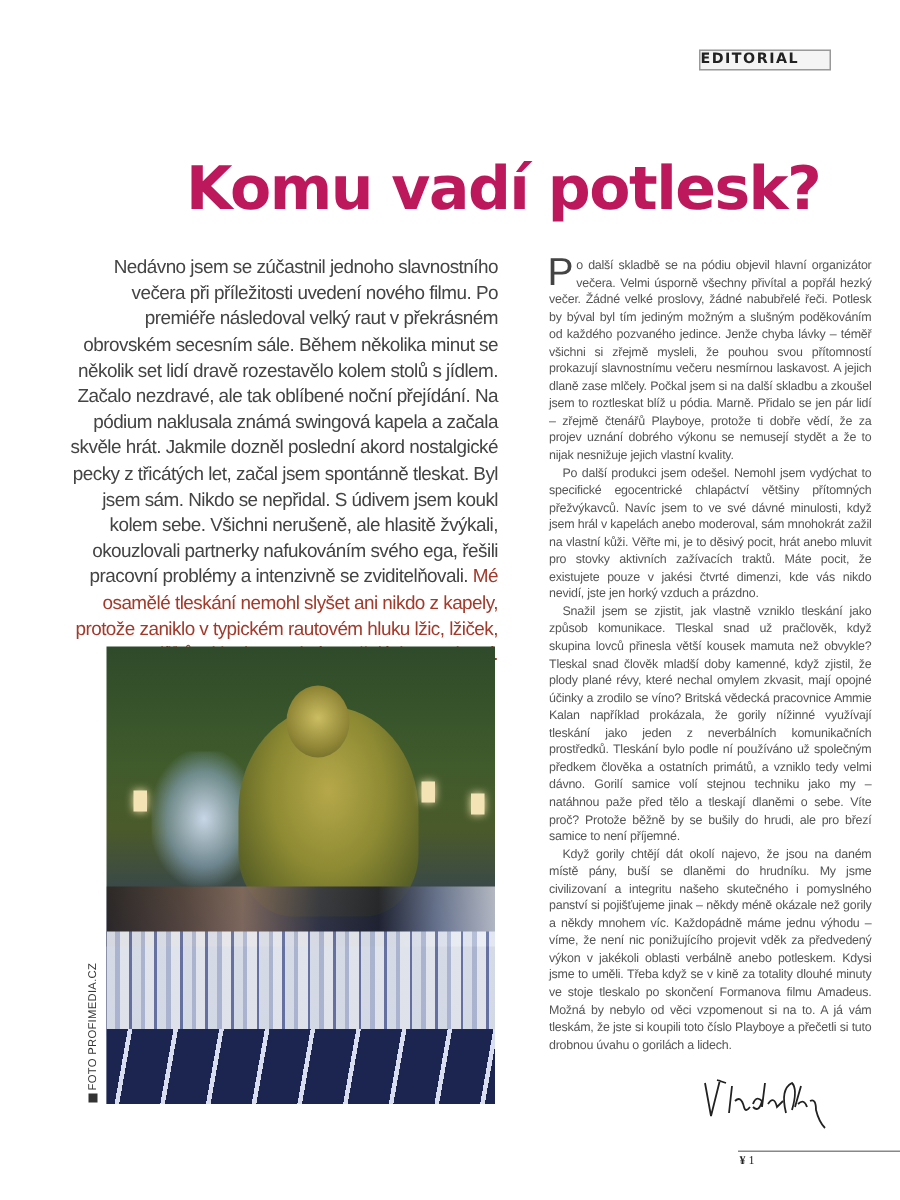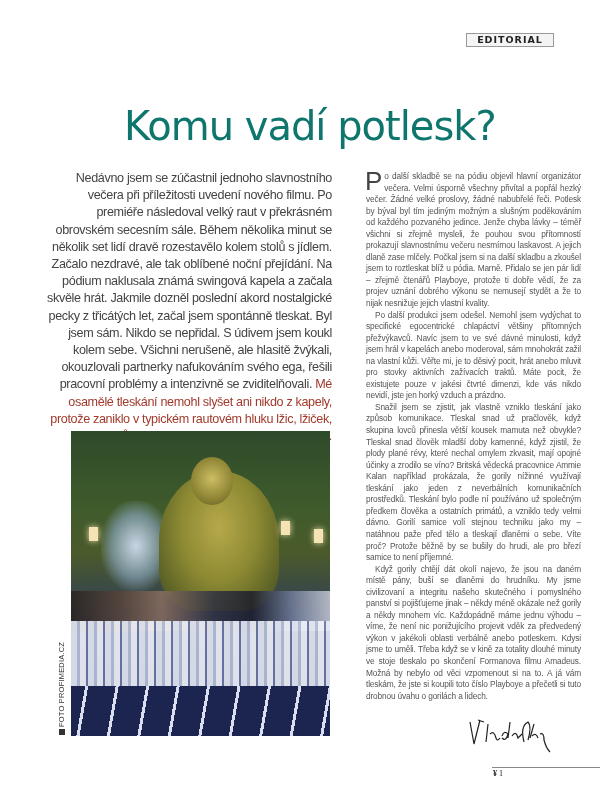--- a/index.html
+++ b/index.html
@@ -4,26 +4,26 @@
 <style>
   html, body { margin: 0; padding: 0; }
   body {
     width: 600px; height: 800px; background: #ffffff; position: relative; overflow: hidden;
     font-family: "Liberation Sans", sans-serif; color: #333;
   }
   .section-tag {
     position: absolute; left: 466px; top: 33px; width: 86px; height: 12px;
     border: 1px solid #999; background: #f4f4f4;
     font-family: "DejaVu Sans", sans-serif; font-size: 9.5px; letter-spacing: 1px;
-    line-height: 12px; text-align: center; color: #222; font-weight: bold;
+    line-height: 12px; text-align: left; color: #222; font-weight: bold;
   }
   .headline {
     position: absolute; left: 124px; top: 103px; margin: 0;
-    font-family: "DejaVu Sans", sans-serif; font-weight: normal; font-size: 40px;
-    letter-spacing: -1px; color: #0f766e; white-space: nowrap;
+    font-family: "DejaVu Sans", sans-serif; font-weight: bold; font-size: 40px;
+    letter-spacing: -1px; color: #be185d; white-space: nowrap;
   }
   .lead {
     position: absolute; left: 42px; top: 170px; width: 290px;
     font-family: "Liberation Sans", sans-serif; font-size: 12.6px; line-height: 17.2px;
     text-align: right; color: #444; margin: 0; letter-spacing: -0.35px;
   }
   .lead .hl { color: #a23a2c; }
   .photo {
     position: absolute; left: 71px; top: 431px; width: 259px; height: 305px; overflow: hidden;
     background: linear-gradient(180deg, #2e4a2a 0%, #3f5b2c 25%, #4b5a2a 40%, #2d3c5c 62%, #1e2a55 80%, #182246 100%);

